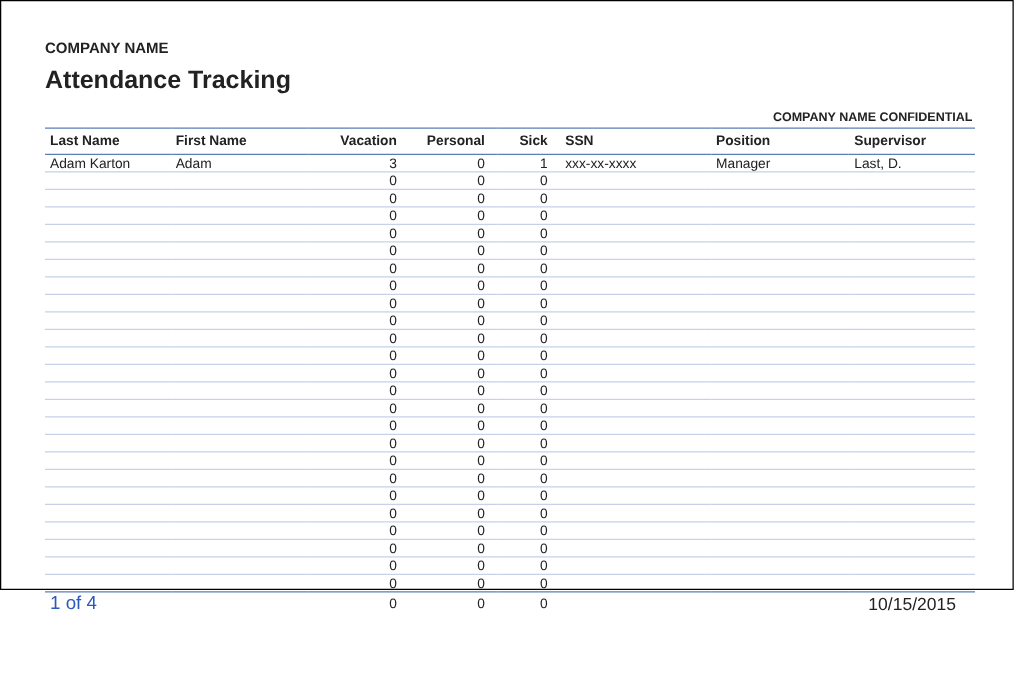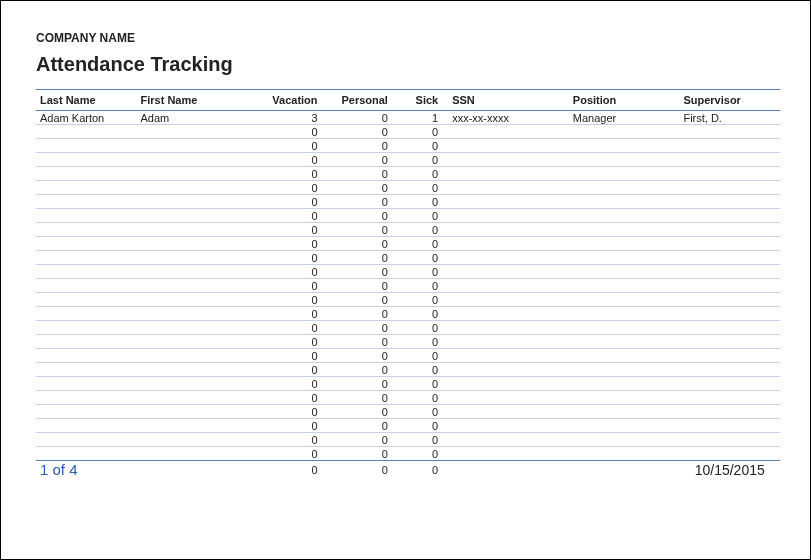--- a/index.html
+++ b/index.html
@@ -7,21 +7,21 @@
     margin: 0;
     padding: 0;
     font-family: Arial, sans-serif;
     background: #fff;
     width: 811px;
     height: 560px;
     overflow: hidden;
   }
   .page {
     width: 811px;
-    height: 560px;
+    height: 472px;
     border: 1px solid #000;
     position: relative;
     padding: 30px 30px 24px 35px;
   }
   .company {
     font-size: 12px;
     font-weight: bold;
     color: #222;
     margin-bottom: 8px;
   }
@@ -86,20 +86,21 @@
   col.c-pos    { width: 110px; }
   col.c-sup    { width: 100px; }
 </style>
 </head>
 <body>
 
 <div class="page">
 
   <div class="company">COMPANY NAME</div>
   <div class="title">Attendance Tracking</div>
+  <div class="confidential">COMPANY NAME CONFIDENTIAL</div>
 
   <table class="att">
     <colgroup>
       <col class="c-last">
         <col class="c-first">
         <col class="c-vac">
         <col class="c-per">
       <col class="c-sick">
         <col class="c-ssn">
         <col class="c-pos">
@@ -119,21 +120,21 @@
     </thead>
     <tbody id="tbody">
         <tr>
           <td>Adam Karton</td>
           <td>Adam</td>
           <td class="r">3</td>
           <td class="r">0</td>
           <td class="r">1</td>
           <td class="c">xxx-xx-xxxx</td>
           <td>Manager</td>
-          <td>First, D.</td>
+          <td>Last, D.</td>
         </tr>
         <tr>
           <td></td>
           <td></td>
           <td class="r">0</td>
           <td class="r">0</td>
           <td class="r">0</td>
           <td class="c"></td>
           <td></td>
           <td></td>

